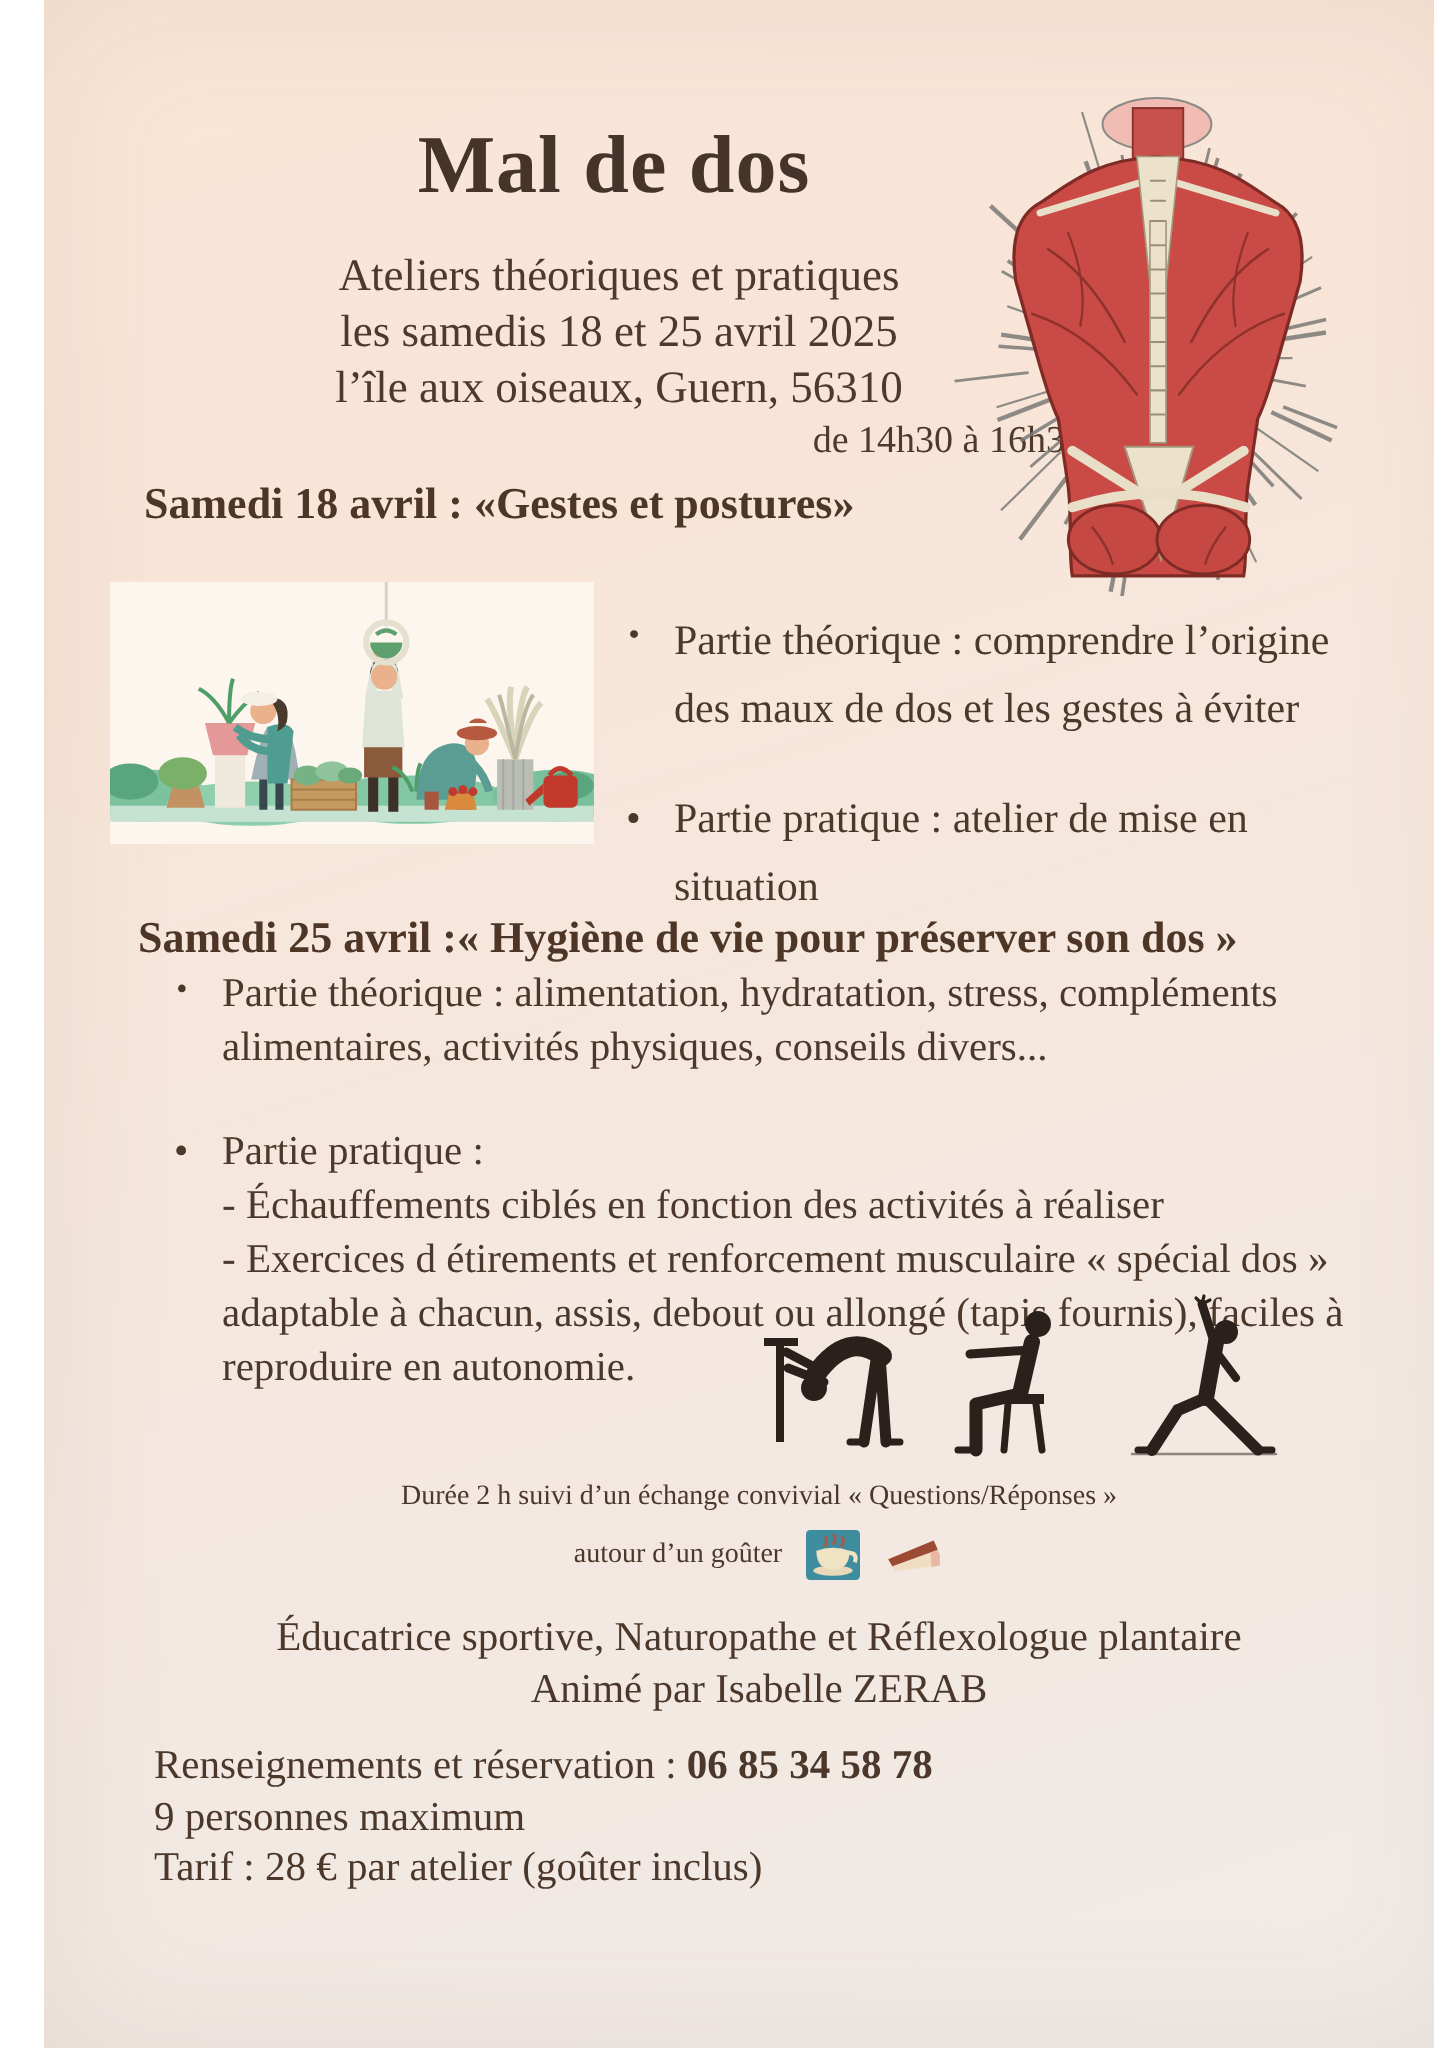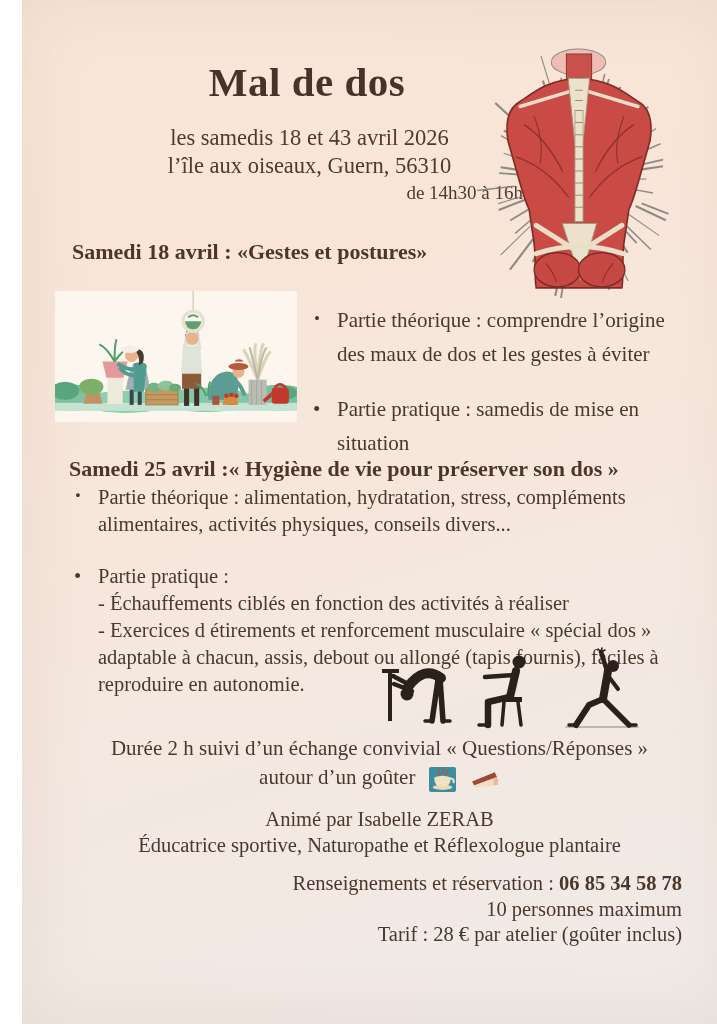--- a/index.html
+++ b/index.html
@@ -37,50 +37,51 @@
   .figures-illo{left:352px;top:645px;}
 
   .blist{list-style:none;margin:0;padding:0;}
   .blist li{position:relative;padding-left:26px;}
   .blist li::before{content:"•";position:absolute;left:2px;top:0;color:#4b382b;}
   .blist li.dot-small::before{content:"·";font-weight:bold;font-size:1.15em;top:-2px;}
 
   .s1-bullets{left:289px;top:303px;width:365px;}
   .s1-bullets li{font-size:21px;line-height:34px;margin-bottom:21px;}
 
-  .s2-bullets{left:50px;top:484px;width:600px;font-family:Liberation Serif, serif;}
+  .s2-bullets{left:63px;top:484px;width:600px;font-family:Liberation Serif, serif;}
   .s2-bullets li{font-size:20.5px;line-height:27px;margin-bottom:25px;}
   .s2-bullets .subline{font-size:20.5px;line-height:27px;}
 
   .duree{
     left:55px;top:735px;width:605px;text-align:center;
-    font-size:21px;line-height:27px;
+    font-size:14px;line-height:27px;
   }
   .duree .icons-row{margin-top:2px;}
   .duree svg{vertical-align:middle;margin-left:8px;}
 
   .host{
     left:55px;top:806px;width:605px;text-align:center;
     font-size:20.5px;line-height:26px;
   }
   .contact{
-    left:55px;top:871px;width:605px;text-align:right;
+    left:55px;top:871px;width:605px;text-align:left;
     font-size:20.5px;line-height:25.5px;
   }
   .contact b{font-weight:bold;}
 </style>
 </head>
 <body>
 
 <div class="paper">
 
   <div class="abs title">Mal de dos</div>
 
   <div class="abs intro">
-    <div>les samedis 18 et 43 avril 2026</div>
+    <div>Ateliers théoriques et pratiques</div>
+    <div>les samedis 18 et 25 avril 2025</div>
     <div>l’île aux oiseaux, Guern, 56310</div>
     <div class="small-line">de 14h30 à 16h30</div>
   </div>
 
   <svg class="abs back-illo" width="210" height="252" viewBox="0 0 205 250">
     <g id="burst">
         <line x1="149.6" y1="132.0" x2="169.2" y2="132.0" stroke="#7b7b78" stroke-width="1.10" opacity="0.85"></line>
         <line x1="152.3" y1="141.5" x2="175.8" y2="145.9" stroke="#7b7b78" stroke-width="1.45" opacity="0.85"></line>
         <line x1="164.6" y1="156.2" x2="191.3" y2="166.5" stroke="#7b7b78" stroke-width="1.80" opacity="0.85"></line>
         <line x1="158.7" y1="158.8" x2="188.6" y2="172.9" stroke="#7b7b78" stroke-width="2.15" opacity="0.85"></line>
@@ -224,21 +225,21 @@
       <path d="M201 88 q-6 -26 -8 -32 M201 88 q4 -26 9 -32" stroke="#b9b7a0" stroke-width="2" fill="none"></path>
 
       <rect x="215" y="96" width="17" height="16" rx="3" fill="#c0392b"></rect>
       <path d="M215 100 L206 108 L208 111 L215 105" fill="#c0392b"></path>
       <path d="M218 96 q5 -7 11 0" stroke="#c0392b" stroke-width="2.5" fill="none"></path>
     </g>
   </svg>
 
   <ul class="abs blist s1-bullets">
     <li class="dot-small">Partie théorique : comprendre l’origine des maux de dos et les gestes à éviter</li>
-    <li>Partie pratique : samedis de mise en situation</li>
+    <li>Partie pratique : atelier de mise en situation</li>
   </ul>
 
   <div class="abs heading s2-heading">Samedi 25 avril :« Hygiène de vie pour préserver son dos »</div>
 
   <ul class="abs blist s2-bullets">
     <li class="dot-small" style="width:560px">Partie théorique : alimentation, hydratation, stress, compléments alimentaires, activités physiques, conseils divers...</li>
     <li>
       <div>Partie pratique :</div>
       <div class="subline">- Échauffements ciblés en fonction des activités à réaliser</div>
       <div class="subline" style="width:582px">- Exercices d étirements et renforcement musculaire « spécial dos » adaptable à chacun, assis, debout ou allongé (tapis fournis), faciles à reproduire en autonomie.</div>
@@ -292,25 +293,25 @@
       </svg>
       <svg width="31" height="23" viewBox="0 0 30 22">
         <path d="M3 13 L25 4 L28 11 L28 16 L6 19 z" fill="#f0ddc2"></path>
         <path d="M3 13 L25 4 L27 8.5 L5 16.5 z" fill="#9c4a33"></path>
         <path d="M27 8.5 L28 11 L28 16 L24 16.8 L23.5 9.8 z" fill="#e8b9a0"></path>
       </svg>
     </div>
   </div>
 
   <div class="abs host">
+    <div>Éducatrice sportive, Naturopathe et Réflexologue plantaire</div>
     <div>Animé par Isabelle ZERAB</div>
-    <div>Éducatrice sportive, Naturopathe et Réflexologue plantaire</div>
   </div>
 
   <div class="abs contact">
     <div>
       <span>Renseignements et réservation : </span><b>06 85 34 58 78</b>
     </div>
-    <div>10 personnes maximum</div>
+    <div>9 personnes maximum</div>
     <div>Tarif : 28 € par atelier (goûter inclus)</div>
   </div>
 
 </div>
 
 </body></html>

